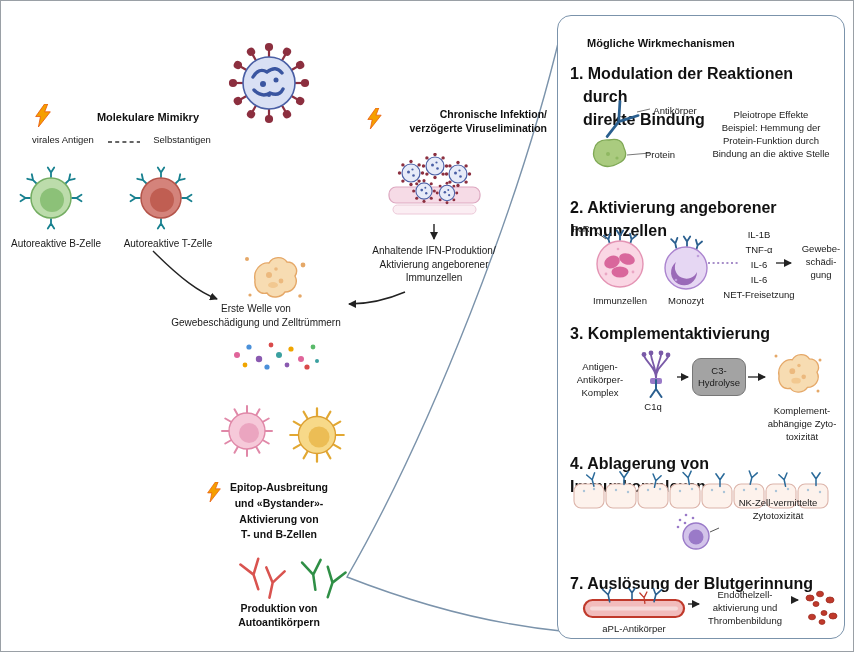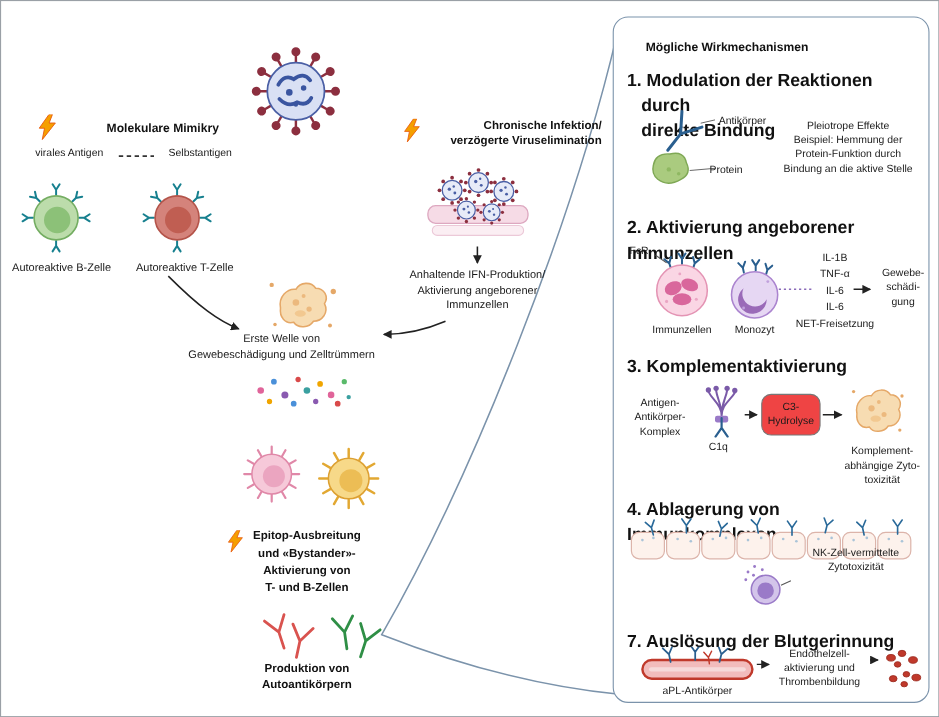--- a/index.html
+++ b/index.html
@@ -9,21 +9,21 @@
   .abs { position:absolute; }
   .lbl { font-size:10px; color:#1a1a1a; line-height:1.35; text-align:center; }
   .pre { white-space:pre-line; }
   .bold{ font-weight:bold; color:#111; }
   .left-align { text-align:right; }
   .hang { padding-left:13px; text-indent:-13px; }
   #panel { position:absolute; left:556px; top:14px; width:288px; height:624px;
            background:#ffffff; border:1.5px solid #7b93ab; border-radius:14px; }
   .ph { position:absolute; font-weight:bold; font-size:16px; color:#111; line-height:1.45; }
   .ps { position:absolute; font-size:9.5px; color:#1a1a1a; line-height:1.38; text-align:center; }
-  .c3box { position:absolute; border:1.2px solid #777; border-radius:9px; background:#ef4444;
+  .c3box { position:absolute; border:1.2px solid #777; border-radius:9px; background:#a3a3a3;
            display:flex; align-items:center; justify-content:center; text-align:center;
            font-size:9.5px; line-height:1.25; color:#1a1a1a; }
 </style>
 </head>
 <body>
 
 <svg style="position:absolute;width:0;height:0" aria-hidden="true">
   <defs>
     <marker id="arr" markerUnits="userSpaceOnUse" markerWidth="8" markerHeight="8" refX="7" refY="4" orient="auto">
       <path d="M0,0 L8,4 L0,8 Z" fill="#222"></path>

